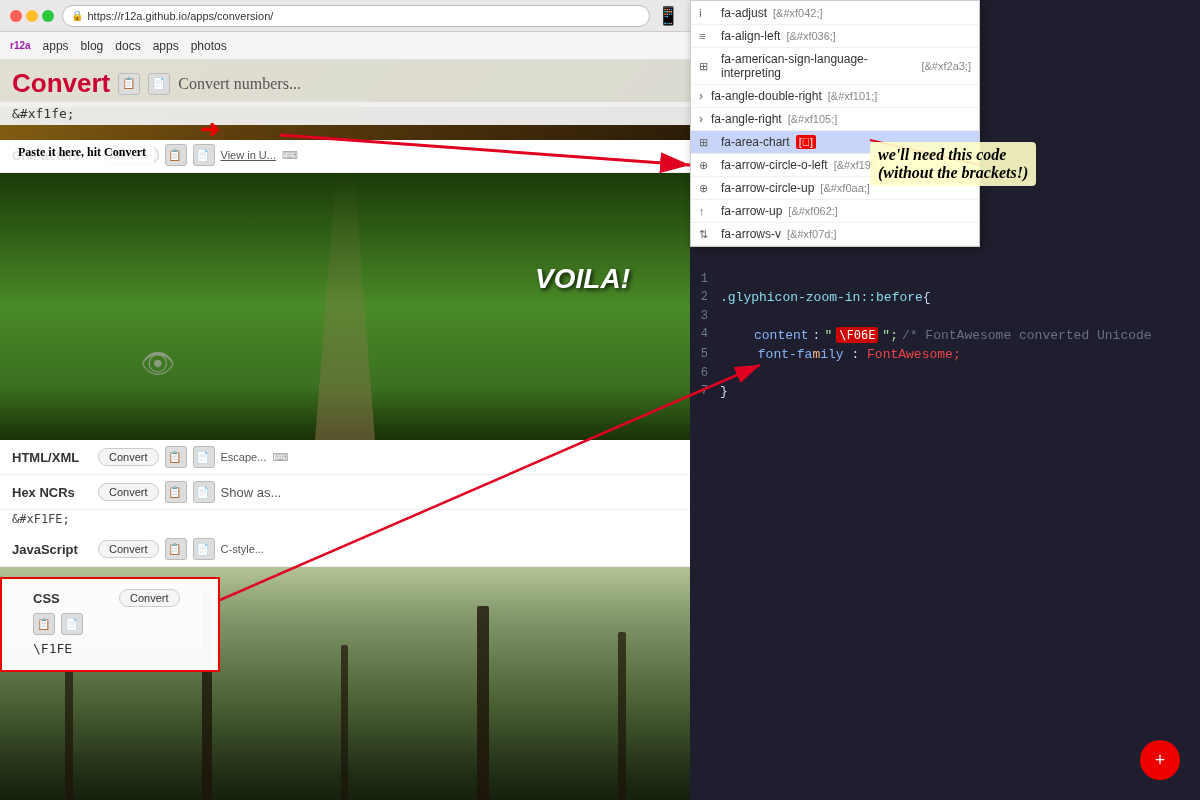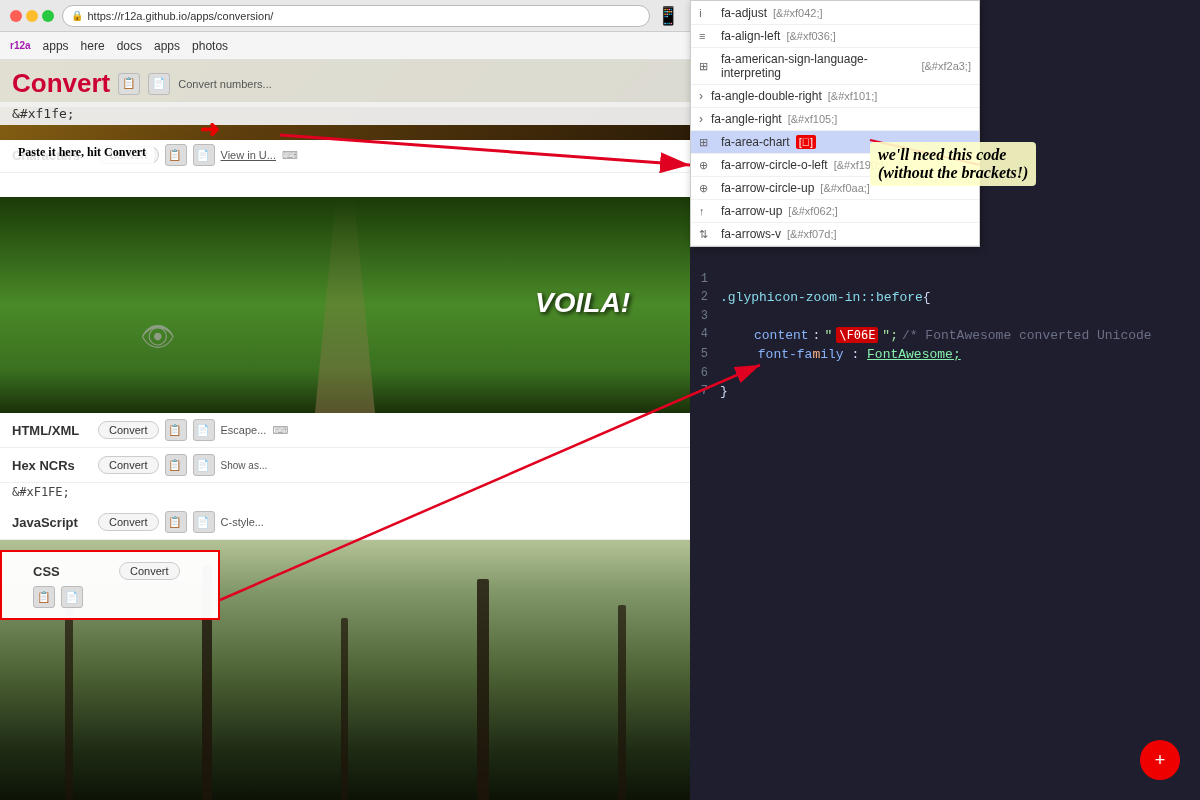--- a/index.html
+++ b/index.html
@@ -81,28 +81,27 @@
     
     .img-section-top {
       width: 100%;
       height: 80px;
       background: linear-gradient(135deg, #8B4513 0%, #654321 50%, #3d2b1f 100%);
       position: relative;
       overflow: hidden;
     }
     .img-section-park {
       width: 100%;
-      height: 216px;
+      height: 267px;
       background: linear-gradient(135deg, #2d5016 0%, #4a7c2f 30%, #6b9e45 50%, #4a7c2f 70%, #2d5016 100%);
       position: relative;
       overflow: hidden;
       display: flex;
       align-items: center;
       justify-content: flex-end;
-      margin-top: 24px;
     }
     .img-section-forest {
       width: 100%;
       height: 260px;
       background: linear-gradient(180deg, #c8d4b8 0%, #a8b89a 20%, #6b7a5c 50%, #3d4a30 80%, #1a2010 100%);
       position: relative;
       overflow: hidden;
     }
 
     
@@ -207,21 +206,21 @@
       padding-right: 12px;
       user-select: none;
       font-size: 12px;
     }
     .line-content { color: #cdd6f4; }
     .code-selector { color: #89dceb; }
     .code-brace { color: #cdd6f4; }
     .code-property { color: #89b4fa; }
     .code-string { color: #a6e3a1; }
     .code-comment { color: #6c7086; }
-    .code-value { color: #86efac; text-decoration: underline; }
+    .code-value { color: #ef4444; }
 
     
     .arrows-svg {
       position: absolute;
       top: 0; left: 0;
       width: 1200px;
       height: 800px;
       pointer-events: none;
       z-index: 20;
     }
@@ -276,34 +275,34 @@
     <div class="address-bar">
       <span class="lock-icon">🔒</span>
       <span>https://r12a.github.io/apps/conversion/</span>
     </div>
     <span style="font-size:18px; color:#666;">📱</span>
   </div>
 
   <div class="nav-bar">
     <span class="nav-logo">r12a</span>
     <span class="nav-link">apps</span>
-    <span class="nav-link">here</span>
+    <span class="nav-link">blog</span>
     <span class="nav-link">docs</span>
     <span class="nav-link">apps</span>
     <span class="nav-link">photos</span>
   </div>
 
   <div class="img-section-top">
     <div style="position:absolute; top:0; left:0; right:0; bottom:0; background: linear-gradient(135deg, #8B6914 0%, #5c3d0a 40%, #2a1a05 100%); opacity:0.9;"></div>
 
     <div style="position:absolute; top:0; left:0; right:0; background: rgba(230,230,220,0.95); padding: 8px 12px; display:flex; align-items:center; gap:8px;">
       <span class="convert-title" style="font-size:26px; color:#cc0033; font-weight:bold;">Convert</span>
       <button class="icon-btn">📋</button>
       <button class="icon-btn">📄</button>
-      <span class="convert-subtitle" style="font-size:11px; color:#555;">Convert numbers...</span>
+      <span class="convert-subtitle" style="font-size:16px; color:#555;font-family:Liberation Serif, serif;">Convert numbers...</span>
     </div>
 
     <div style="position:absolute; top:42px; left:0; right:0; background: rgba(240,240,240,0.95); padding:4px 12px; font-family:monospace; font-size:13px; color:#333;">
       <span>&amp;#xf1fe;</span>
     </div>
 
     <div style="position:absolute; top:55px; left:200px; color:#e00; font-size:24px; font-weight:bold;">➜</div>
   </div>
 
   <div class="paste-instruction">
@@ -337,21 +336,21 @@
     <button class="icon-btn">📄</button>
     <span style="font-size:11px; color:#555;">Escape...</span>
     <span style="font-size:11px; color:#999;">⌨</span>
   </div>
 
   <div class="section-row">
     <span class="section-label">Hex NCRs</span>
     <button class="convert-btn">Convert</button>
     <button class="icon-btn">📋</button>
     <button class="icon-btn">📄</button>
-    <span style="font-size:10px; color:#555;">Show as...</span>
+    <span style="font-size:13px; color:#555;">Show as...</span>
   </div>
   <div class="section-value-row">
     <span>&amp;#xF1FE;</span>
   </div>
 
   <div class="section-row">
     <span class="section-label">JavaScript</span>
     <button class="convert-btn">Convert</button>
     <button class="icon-btn">📋</button>
     <button class="icon-btn">📄</button>
@@ -369,20 +368,21 @@
       <div style="width:8px; height:75%; background:rgba(30,20,10,0.7); border-radius:2px;"></div>
     </div>
 
     <div class="css-section-highlight" style="position:absolute; top:10px; left:0; width:220px; background: rgba(255,255,255,0.97); border: 2px solid #e00; z-index:5;">
       <div class="section-row" style="border:none; padding:4px 8px; background:transparent;">
         <span class="section-label">CSS</span>
         <button class="convert-btn">Convert</button>
         <button class="icon-btn">📋</button>
         <button class="icon-btn">📄</button>
       </div>
+      <div style="padding: 2px 8px 8px; font-family:monospace; font-size:13px; color:#333;">\F1FE</div>
     </div>
 
   </div>
 
 </div>
 
 <div class="dropdown-panel" style="top: 0; max-height: 255px; overflow:hidden;">
   <div class="dropdown-item">
     <span class="dropdown-icon">ℹ</span>
     <span>fa-adjust</span>

